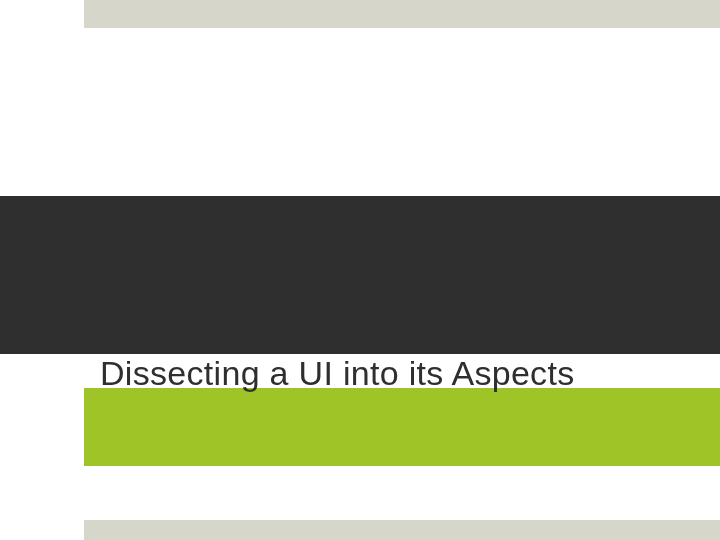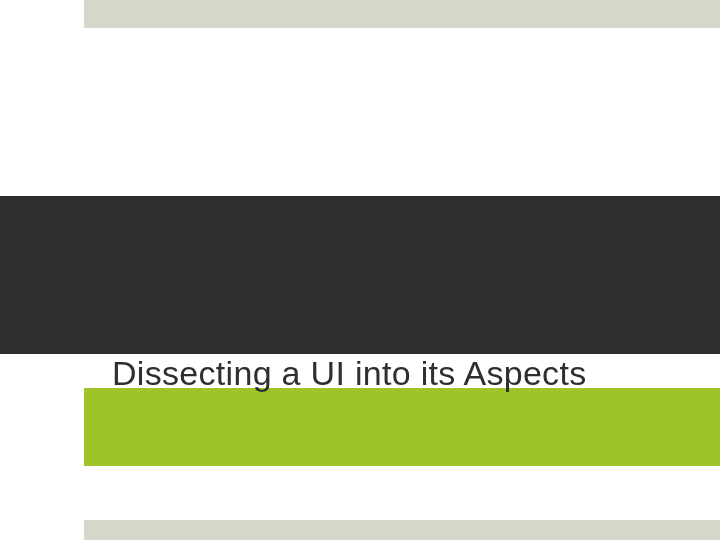--- a/index.html
+++ b/index.html
@@ -39,21 +39,21 @@
       position: absolute;
       bottom: 0;
       left: 84px;
       right: 0;
       height: 20px;
       background: #d6d7ca;
     }
     .slide-title {
       position: absolute;
       top: 354px;
-      left: 112px;
+      left: 100px;
       right: 30px;
       font-size: 34px;
       color: #2f2f2f;
       font-weight: 400;
       letter-spacing: 0.3px;
       z-index: 10;
     }
   </style>
 </head>
 <body>

